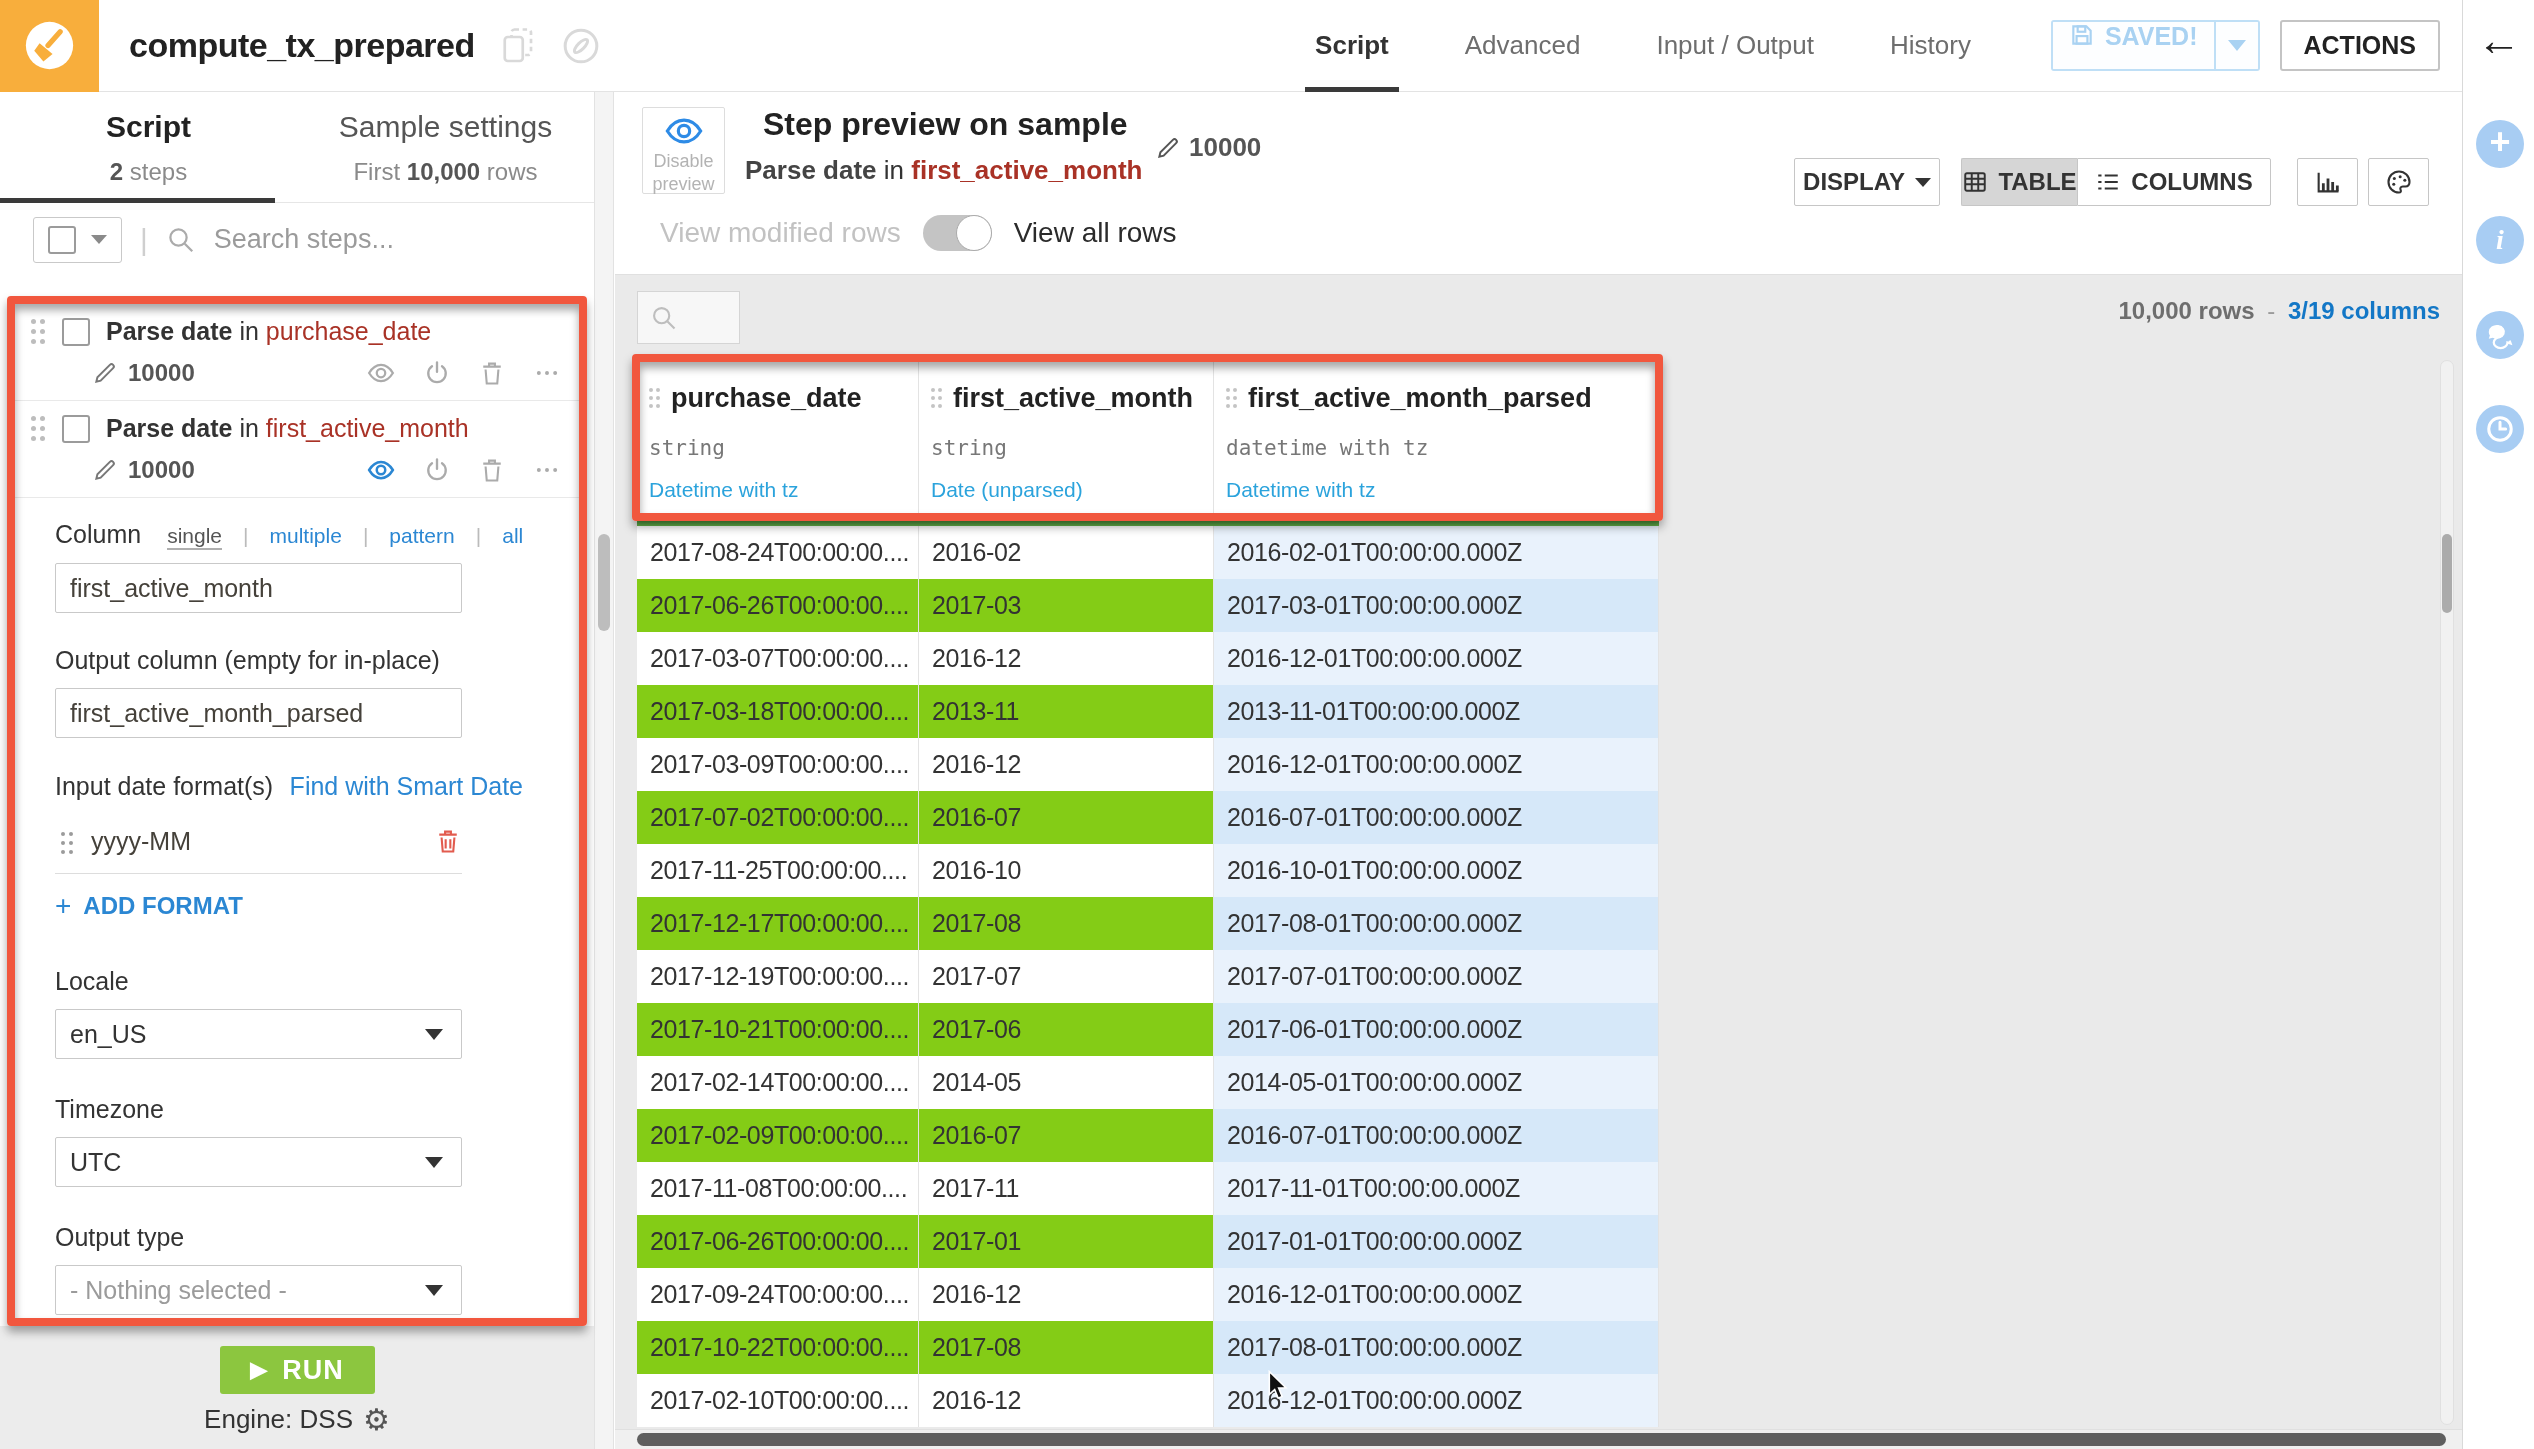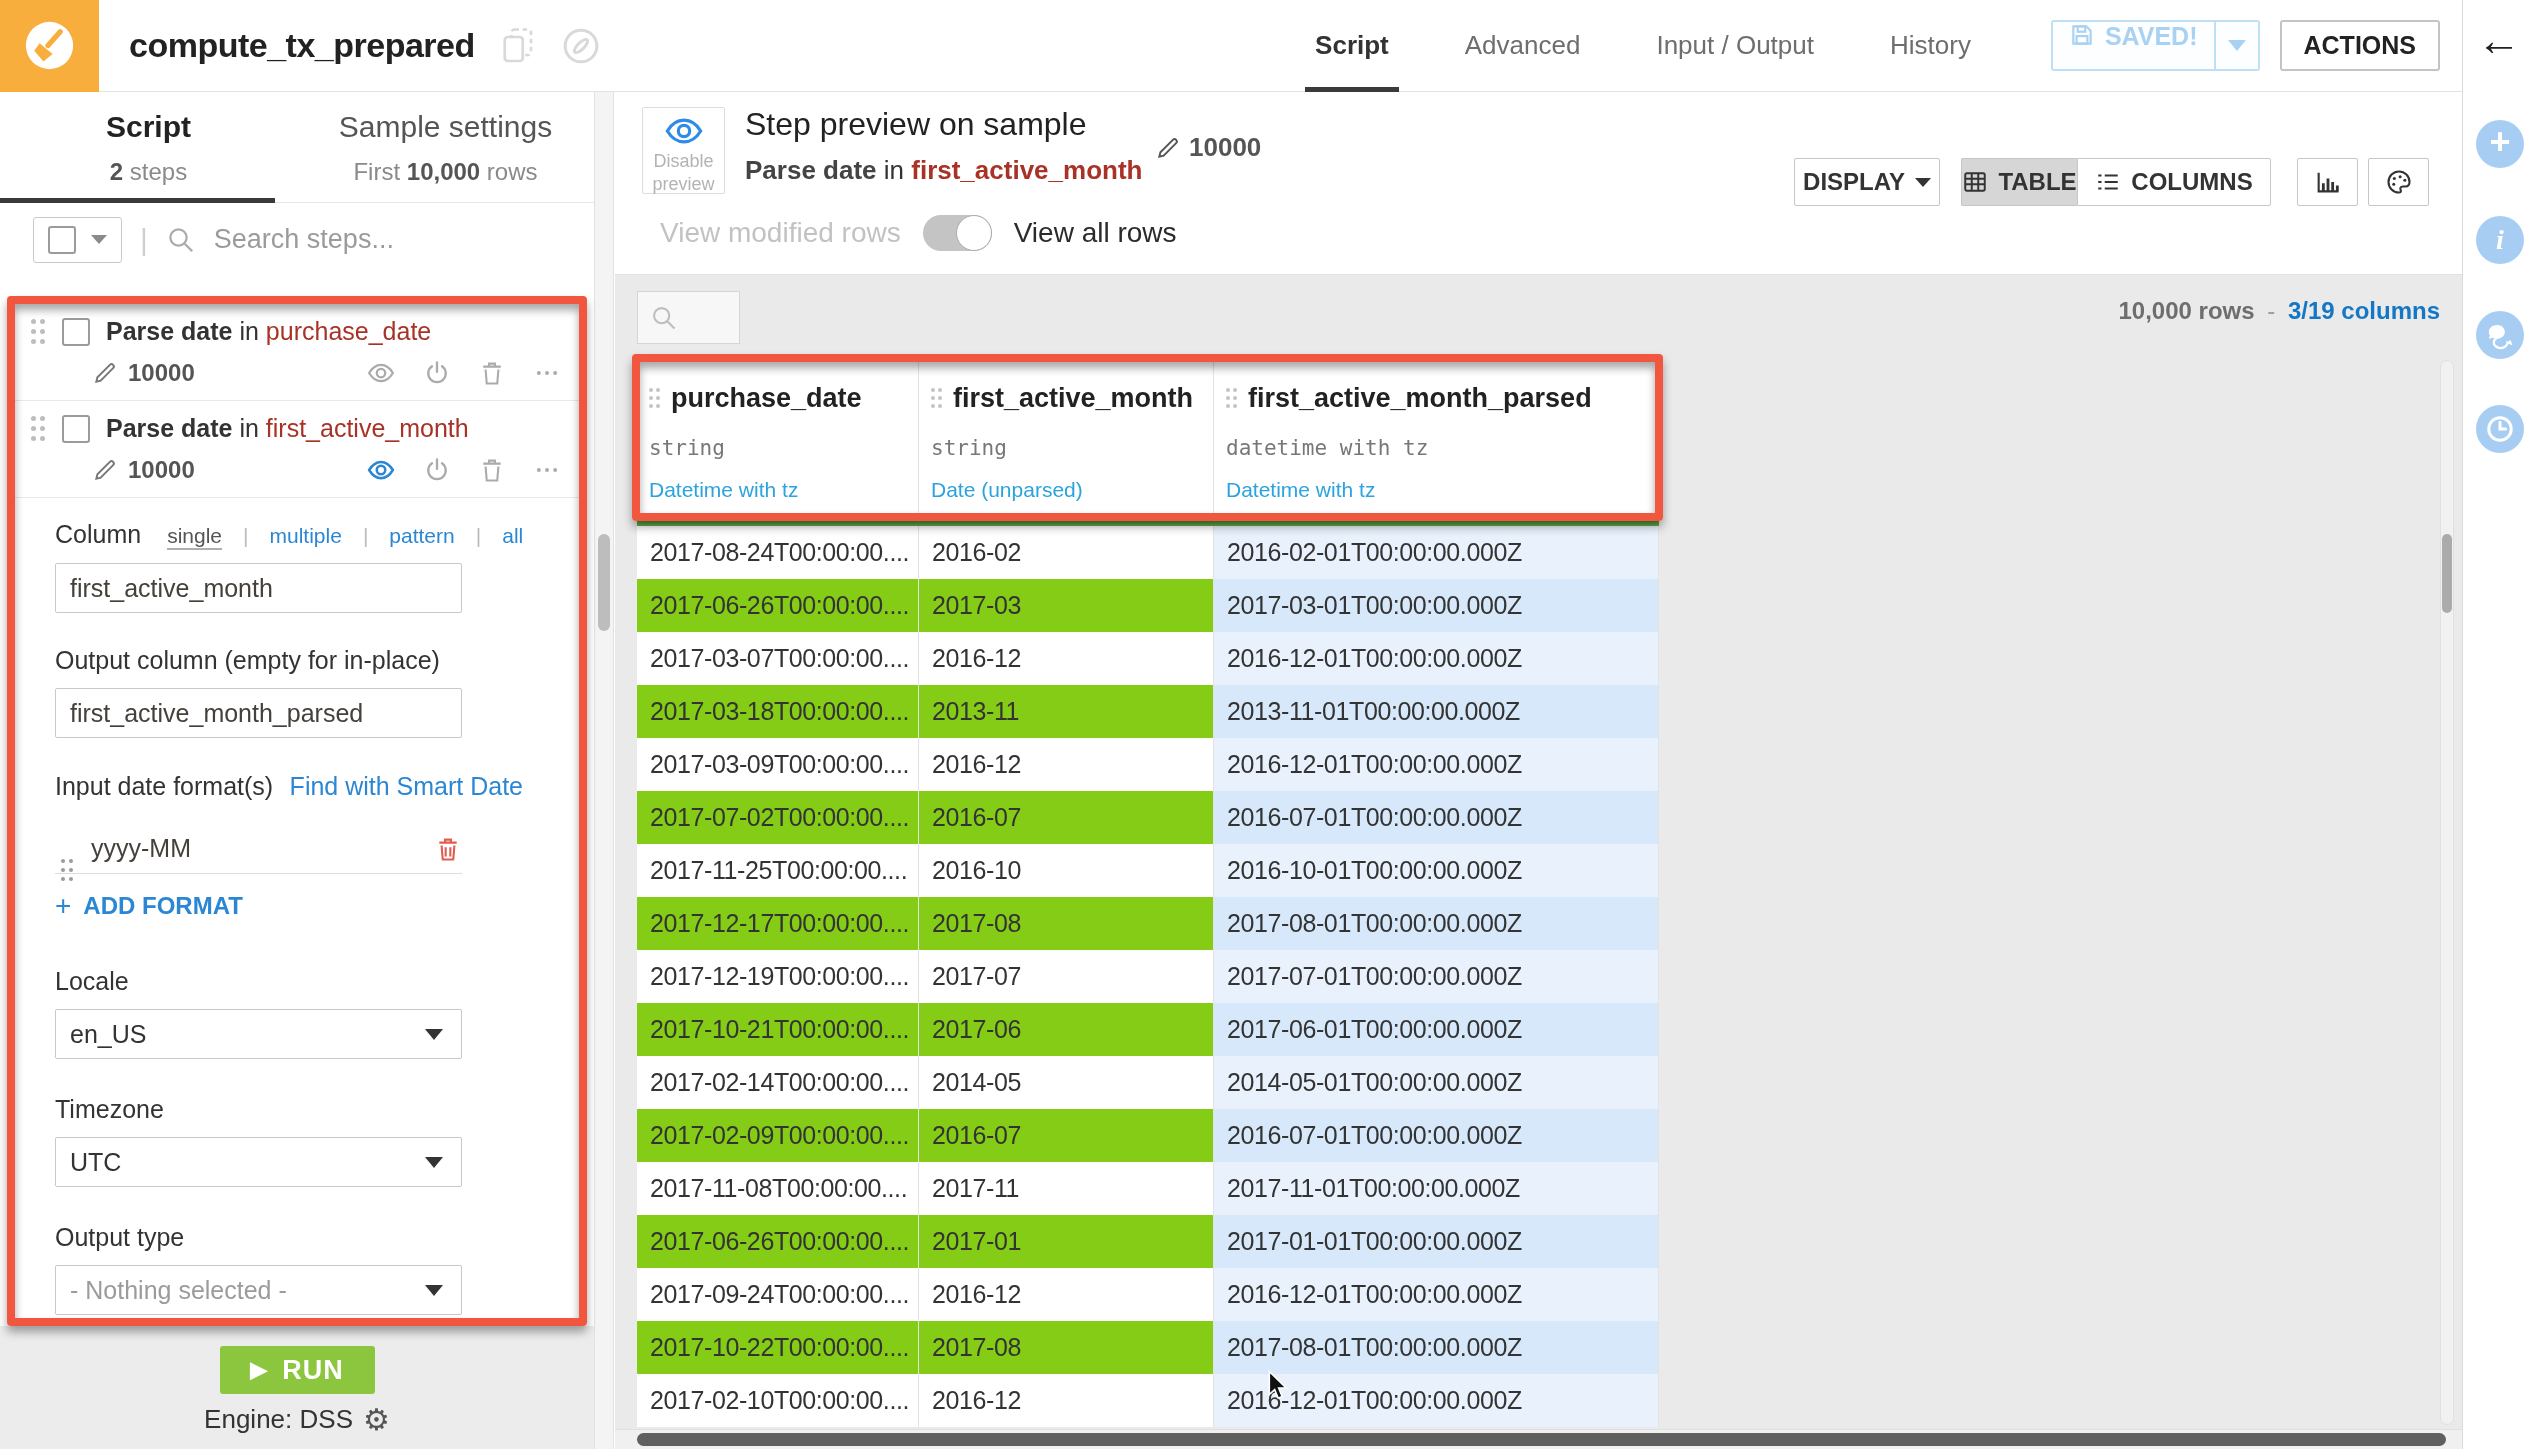--- a/index.html
+++ b/index.html
@@ -73,41 +73,41 @@
   .lp-form { padding:22px 40px 0 40px; }
   .flabel { font-size:25px; color:#333; }
   .label-row { display:flex; align-items:baseline; gap:26px; margin-top:0px; }
   .modes { font-size:21px; display:flex; gap:21px; align-items:baseline; }
   .mode { color:#2B87D3; cursor:pointer; }
   .mode.active { color:#555; border-bottom:2px solid #AFAFAF; }
   .msep { color:#BBB; }
   .tinput { margin-top:13px; width:407px; height:50px; border:1px solid #C9C9C9; border-radius:2px; background:#fff; font-size:25px; color:#45413A; display:flex; align-items:center; padding-left:14px; }
   .fgap1 { height:33px; } .fgap2 { height:34px; } .fgap3 { height:45px; } .fgap4 { height:36px; }
   .smart-link { color:#2B87D3; font-size:25px; margin-left:12px; }
-  .fmt-row { margin-top:18px; display:flex; align-items:flex-end; width:407px; height:44px; }
+  .fmt-row { margin-top:18px; display:flex; align-items:center; width:407px; height:44px; }
   .fmt-dots { width:4px; height:4px; border-radius:50%; background:#9B9B9B; box-shadow:8px 0 #9B9B9B,0 9px #9B9B9B,8px 9px #9B9B9B,0 18px #9B9B9B,8px 18px #9B9B9B; margin:-14px 26px 0 6px; }
   .fmt-val { font-size:25px; color:#45413A; }
   .fmt-trash { margin-left:auto; color:#E25B4E; }
   .fmt-div { width:407px; border-top:1px solid #DDD; margin-top:10px; }
   .add-format { margin-top:16px; display:flex; align-items:center; gap:12px; color:#2B87D3; font-weight:700; font-size:24px; }
   .add-plus { font-size:28px; font-weight:400; }
   .tselect { margin-top:13px; width:407px; height:50px; border:1px solid #C9C9C9; border-radius:2px; background:#fff; font-size:25px; color:#333; display:flex; align-items:center; padding:0 18px 0 14px; }
   .tselect .caret-dn { margin-left:auto; border-top-color:#333; }
   .tselect.placeholder { color:#9B9B9B; }
 
   
   .gutter { position:absolute; left:594px; top:92px; width:20px; height:1357px; background:#F4F4F4; border-left:1px solid #E2E2E2; border-right:1px solid #E2E2E2; }
   .gutter-thumb { position:absolute; left:3px; top:442px; width:12px; height:97px; background:#BDBDBD; border-radius:6px; }
 
   
   .main { position:absolute; left:615px; top:92px; width:1847px; height:1357px; background:#fff; }
   .preview-header { position:relative; height:183px; background:#fff; border-bottom:1px solid #E0E0E0; }
   .disable-btn { position:absolute; left:27px; top:15px; width:83px; height:87px; border:1px solid #DDD; border-radius:2px; background:#fff; text-align:center; padding-top:8px; }
   .disable-btn .lbl { font-size:18px; color:#B3B3B3; line-height:1.25; margin-top:4px; }
-  .ph-title { position:absolute; left:130px; top:14px; font-size:32px; font-weight:400; color:#222; }
+  .ph-title { position:absolute; left:148px; top:14px; font-size:32px; font-weight:700; color:#222; }
   .ph-sub { position:absolute; left:130px; top:63px; font-size:26px; }
   .ph-sub .act { font-weight:700; color:#444; }
   .ph-sub .col { color:#A93226; font-weight:600; }
   .ph-badge { position:absolute; left:540px; top:40px; display:flex; align-items:center; gap:8px; font-size:26px; font-weight:700; color:#555; }
   .rows-toggle { position:absolute; left:45px; top:123px; display:flex; align-items:center; gap:22px; }
   .rt-left { font-size:28px; color:#C2C2C2; }
   .rt-right { font-size:28px; color:#2B2B2B; }
   .toggle { width:69px; height:36px; border-radius:18px; background:#C4C4C4; position:relative; }
   .toggle-knob { position:absolute; right:0px; top:0px; width:36px; height:36px; border-radius:50%; background:#fff; border:1px solid #ABABAB; }
   .ph-buttons { position:absolute; right:33px; top:66px; display:flex; align-items:center; }

